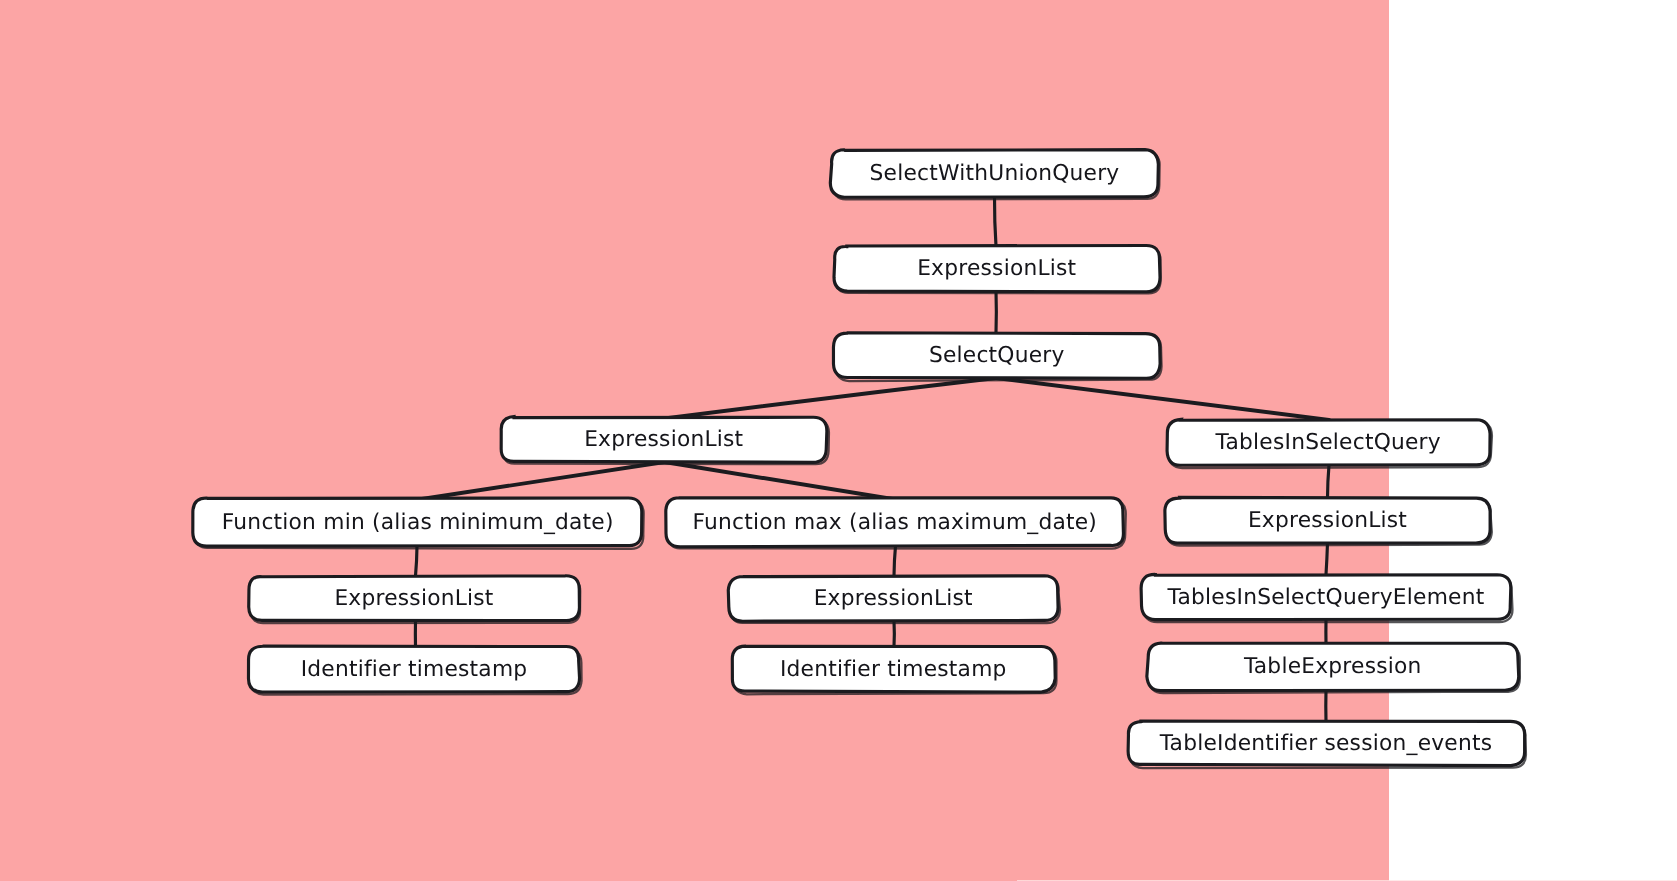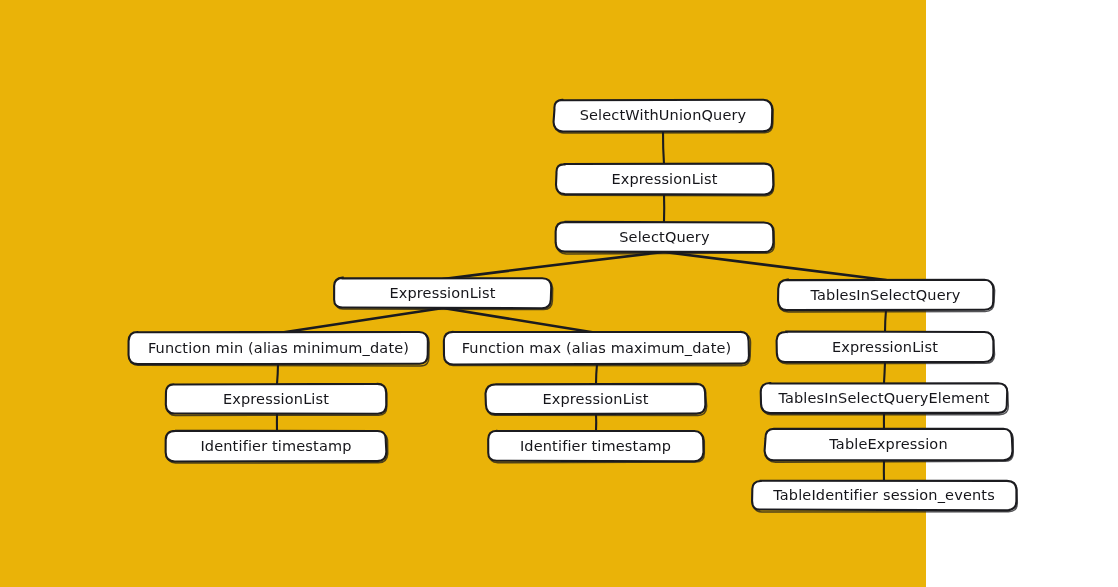--- a/index.html
+++ b/index.html
@@ -11,21 +11,21 @@
   body {
     width: 1118px;
     height: 587px;
     overflow: hidden;
     font-family: "DejaVu Sans", sans-serif;
   }
   #diagram-root {
     position: relative;
     width: 926px;
     height: 587px;
-    background: #eab308;
+    background: #fca5a5;
   }
   svg#tree-svg {
     position: absolute;
     top: 0;
     left: 0;
     width: 1118px;
     height: 587px;
     display: block;
   }
   .edge-line {

